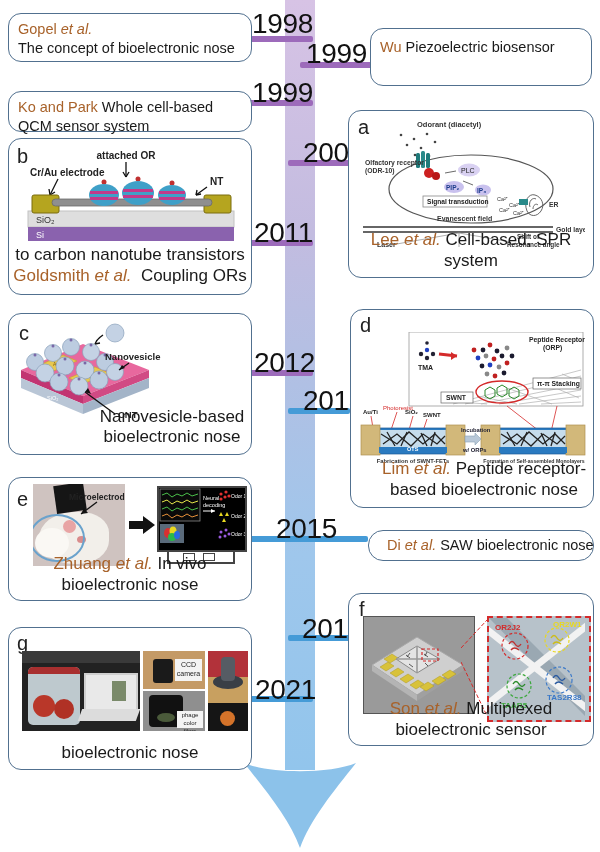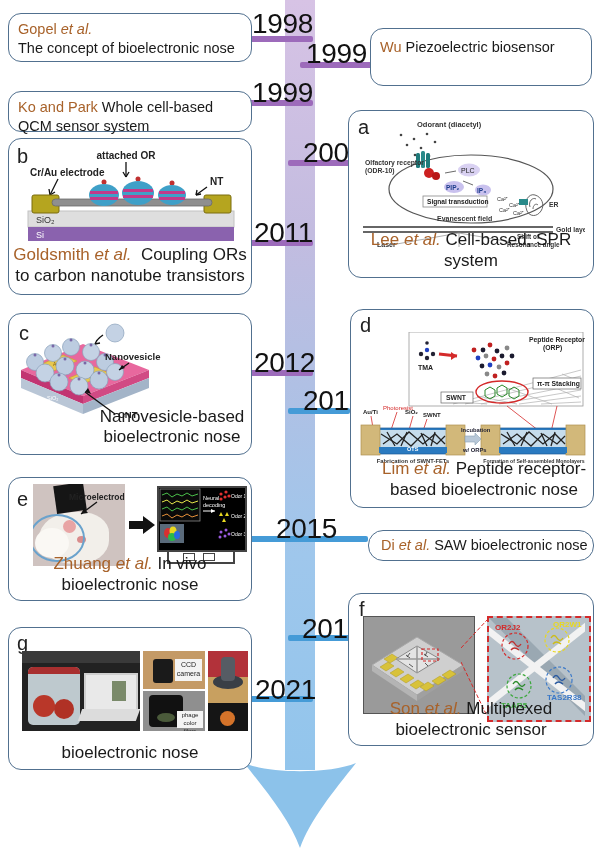--- a/index.html
+++ b/index.html
@@ -179,22 +179,22 @@
         </g>
         <g>
           <circle cx="158" cy="34" r="2.5" fill="#c03030"></circle>
           <ellipse cx="158" cy="46" rx="14" ry="10" fill="#3fa0c8"></ellipse>
           <rect x="145" y="42" width="26" height="3" fill="#c23a8a"></rect>
             <rect x="145" y="48" width="26" height="3" fill="#c23a8a"></rect>
         </g>
       </g>
     </svg>
     <div class="cap" style="left:0;bottom:8px">
+      <div>to carbon nanotube transistors</div>
       <div><span class="author">Goldsmith</span> <span class="etal">et al.</span>&nbsp; <span>Coupling ORs</span></div>
-      <div>to carbon nanotube transistors</div>
     </div>
   </div>
 
   <div class="tbox imgbox" style="left:8px;top:313px;width:244px;height:142px">
     <div class="panel" style="left:10px;top:6px">c</div>
     <svg style="position:absolute;left:2px;top:8px" width="170" height="104" viewBox="0 0 170 104">
       <polygon points="10,48 72,22 138,48 72,74" fill="#e8689e"></polygon>
       <polygon points="10,48 72,74 72,82 10,56" fill="#c23572"></polygon>
       <polygon points="138,48 72,74 72,82 138,56" fill="#d14a84"></polygon>
       <polygon points="10,56 72,82 72,92 10,66" fill="#b9c6d6"></polygon>
@@ -412,21 +412,21 @@
         <div style="position:absolute;left:14px;top:1px;width:10px;height:6px;border:1.5px solid #444"></div>
         <div style="position:absolute;left:34px;top:1px;width:10px;height:6px;border:1.5px solid #444"></div>
       </div>
     </div>
     <div class="cap" style="left:0;bottom:5px">
       <div><span class="author">Zhuang</span> <span class="etal">et al.</span> <span class="ital">In vivo</span></div>
       <div>bioelectronic nose</div>
     </div>
   </div>
 
-  <div class="tbox" style="left:368px;top:530px;width:226px;height:31px;border-radius:15px;padding:5px 12px;text-align:right">
+  <div class="tbox" style="left:368px;top:530px;width:226px;height:31px;border-radius:15px;padding:5px 18px;text-align:right">
     <div class="tline" style="font-size:14.5px"><span class="author">Di</span> <span class="etal">et al.</span> <span>SAW bioelectronic nose</span></div>
   </div>
 
   <div class="tbox imgbox" style="left:348px;top:593px;width:246px;height:153px">
     <div class="panel" style="left:10px;top:2px">f</div>
     <div class="photo" style="left:14px;top:22px;width:110px;height:96px;background:#9a9a9a;border:1.5px solid #555">
       <svg width="107" height="93" viewBox="0 0 107 93">
         <polygon points="8,48 53,20 99,48 53,78" fill="#cfcfcf" stroke="#a8a8a8"></polygon>
         <polygon points="8,48 53,78 53,84 8,54" fill="#b4b4b4"></polygon>
         <polygon points="99,48 53,78 53,84 99,54" fill="#a0a0a0"></polygon>

